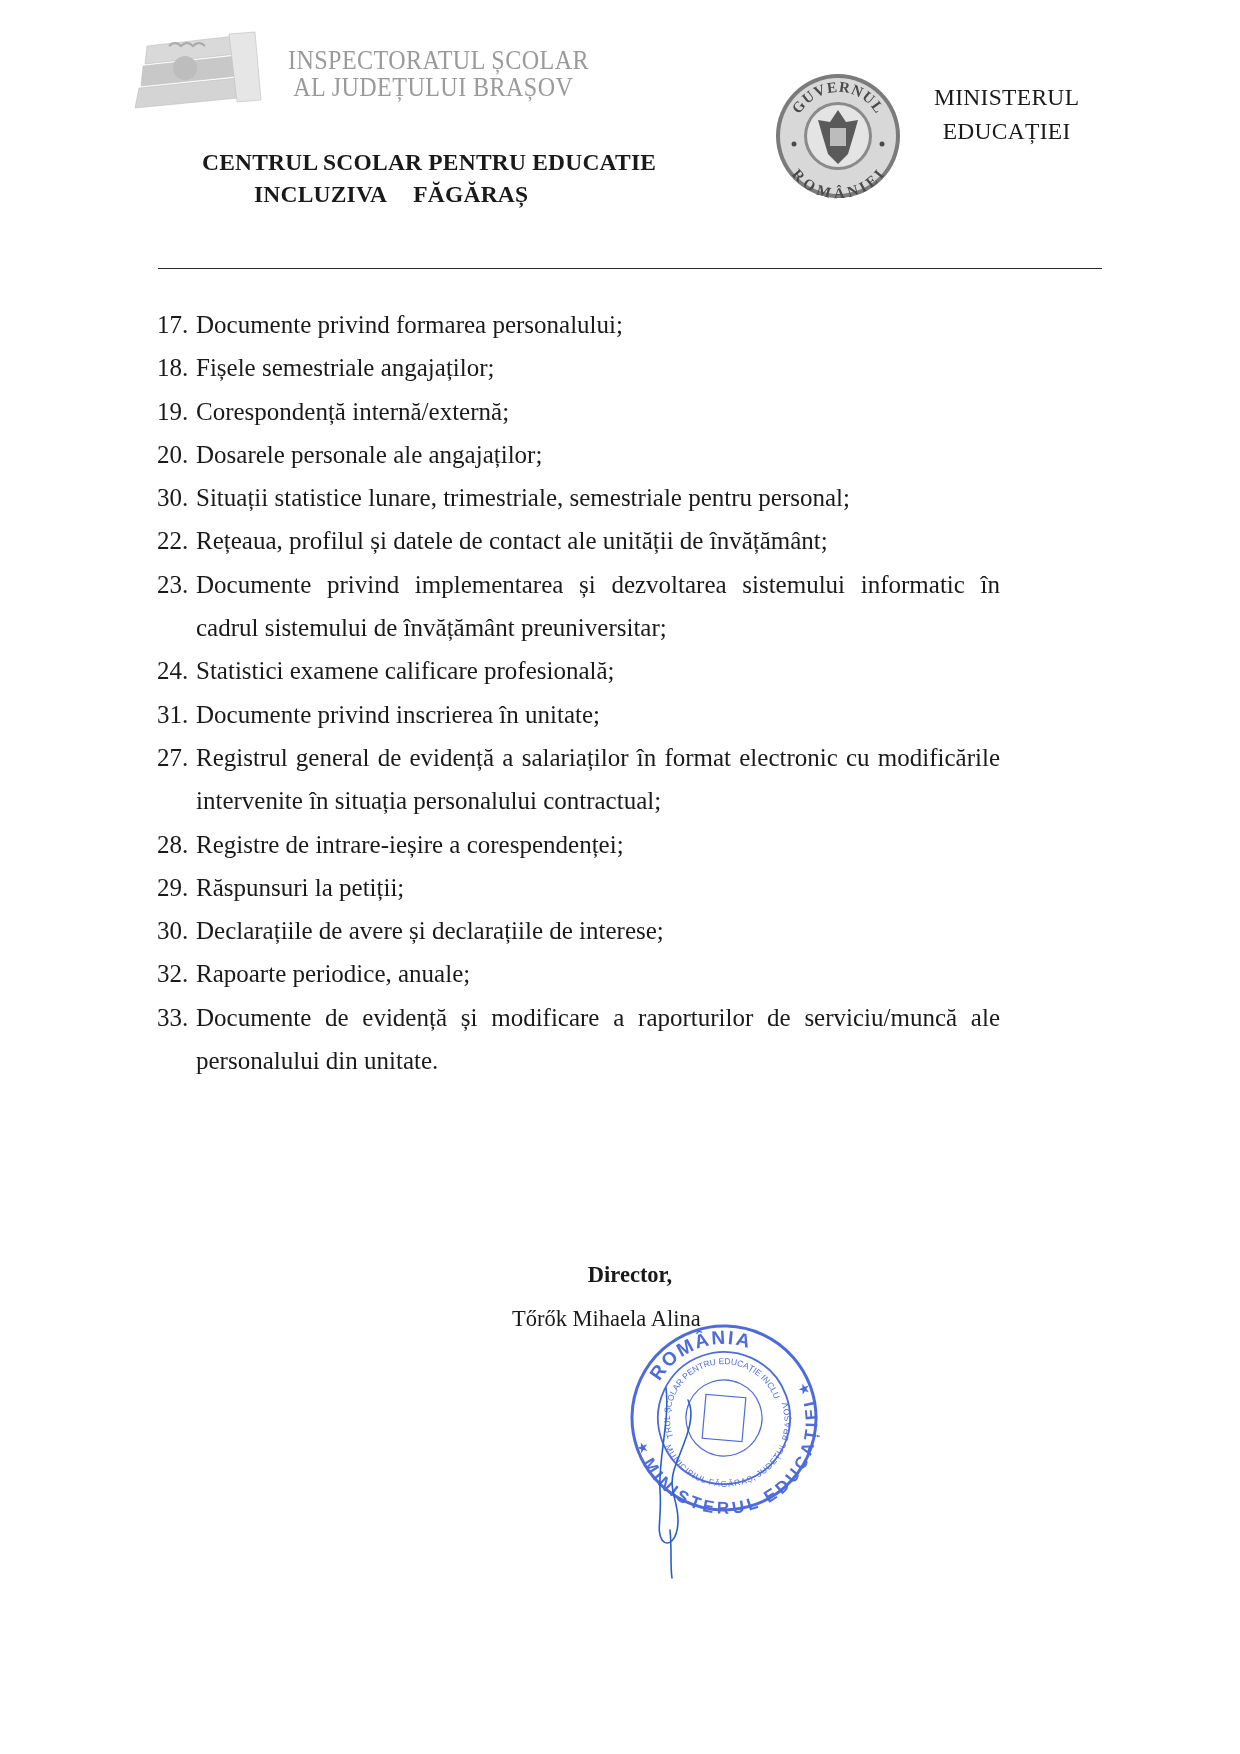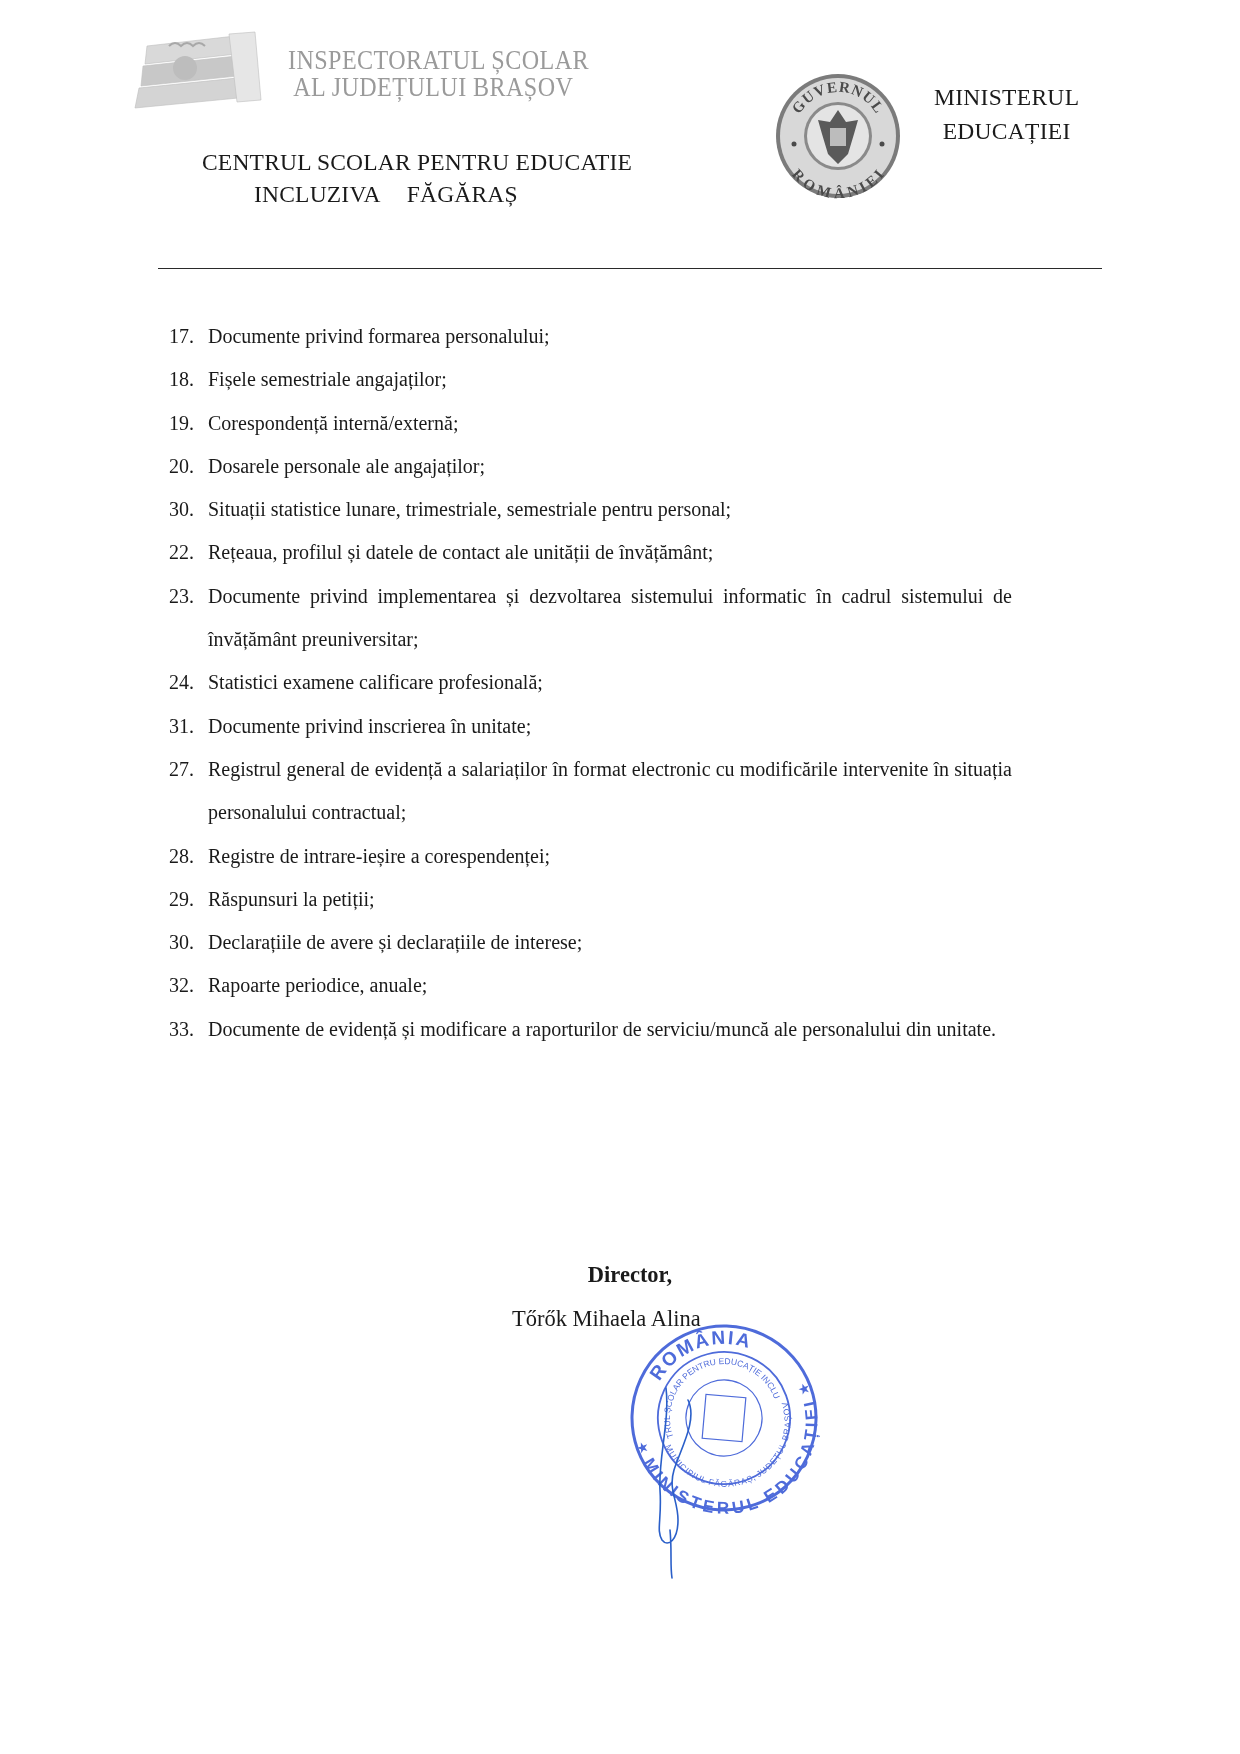--- a/index.html
+++ b/index.html
@@ -6,32 +6,32 @@
   body { width:1240px; height:1754px; position:relative; overflow:hidden;
          font-family:"Liberation Serif", serif; color:#1a1a1a; }
   .abs { position:absolute; }
 
   
   #isj-logo { left:133px; top:28px; width:148px; height:82px; }
   #isj-text { left:288px; top:46px; font-family:"Liberation Serif", serif; color:#9a9a9a;
               font-size:28px; line-height:27px; letter-spacing:0.5px; transform:scaleX(0.86); transform-origin:left top; }
   #isj-text div { white-space:nowrap; }
 
-  #center-title { left:202px; top:146px; font-weight:normal; font-size:23.5px; line-height:32px; letter-spacing:0.2px; }
+  #center-title { left:202px; top:146px; font-weight:bold; font-size:23.5px; line-height:32px; letter-spacing:0.2px; }
   #center-title .l2 { padding-left:52px; }
   #center-title .gap { display:inline-block; width:26px; }
 
   #gov-seal { left:772px; top:70px; width:132px; height:132px; }
   #ministry { left:934px; top:80px; font-weight:normal; font-size:23.5px; line-height:34px; text-align:center; letter-spacing:0.3px; }
 
   #header-rule { left:158px; top:268px; width:944px; height:0; border-top:1.6px solid #2a2a2a; }
 
   
-  #doc-list { left:157px; top:303px; width:843px; margin:12px; padding:0; list-style:none;
-              font-size:20px; line-height:43.3px; }
+  #doc-list { left:157px; top:303px; width:843px; margin:0; padding:0; list-style:none;
+              font-size:25px; line-height:43.3px; }
   #doc-list li { position:relative; padding-left:39px; text-align:justify; text-align-last:left; }
   #doc-list .num { position:absolute; left:0; top:0; }
   #doc-list .txt { display:block; }
 
   
   #director-title { left:0; width:1260px; top:1262px; text-align:center; font-weight:bold; font-size:22.5px; }
   #director-name  { left:512px; top:1306px; font-weight:normal; font-size:22.5px; white-space:nowrap; }
 
   #stamp { left:624px; top:1318px; width:200px; height:200px; opacity:0.9; }
   #signature { left:648px; top:1380px; width:60px; height:200px; }

